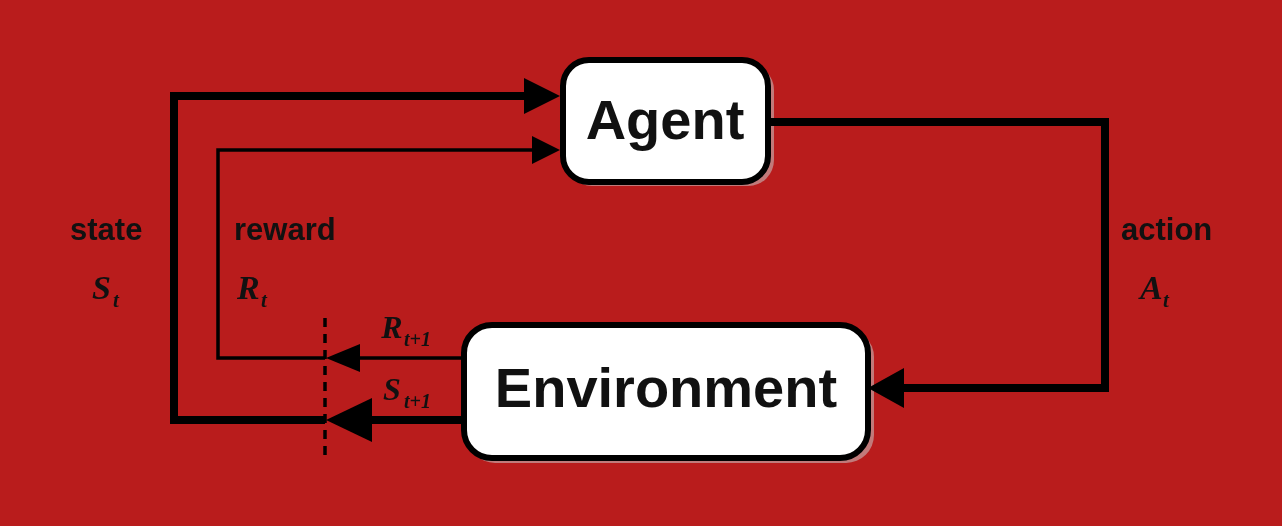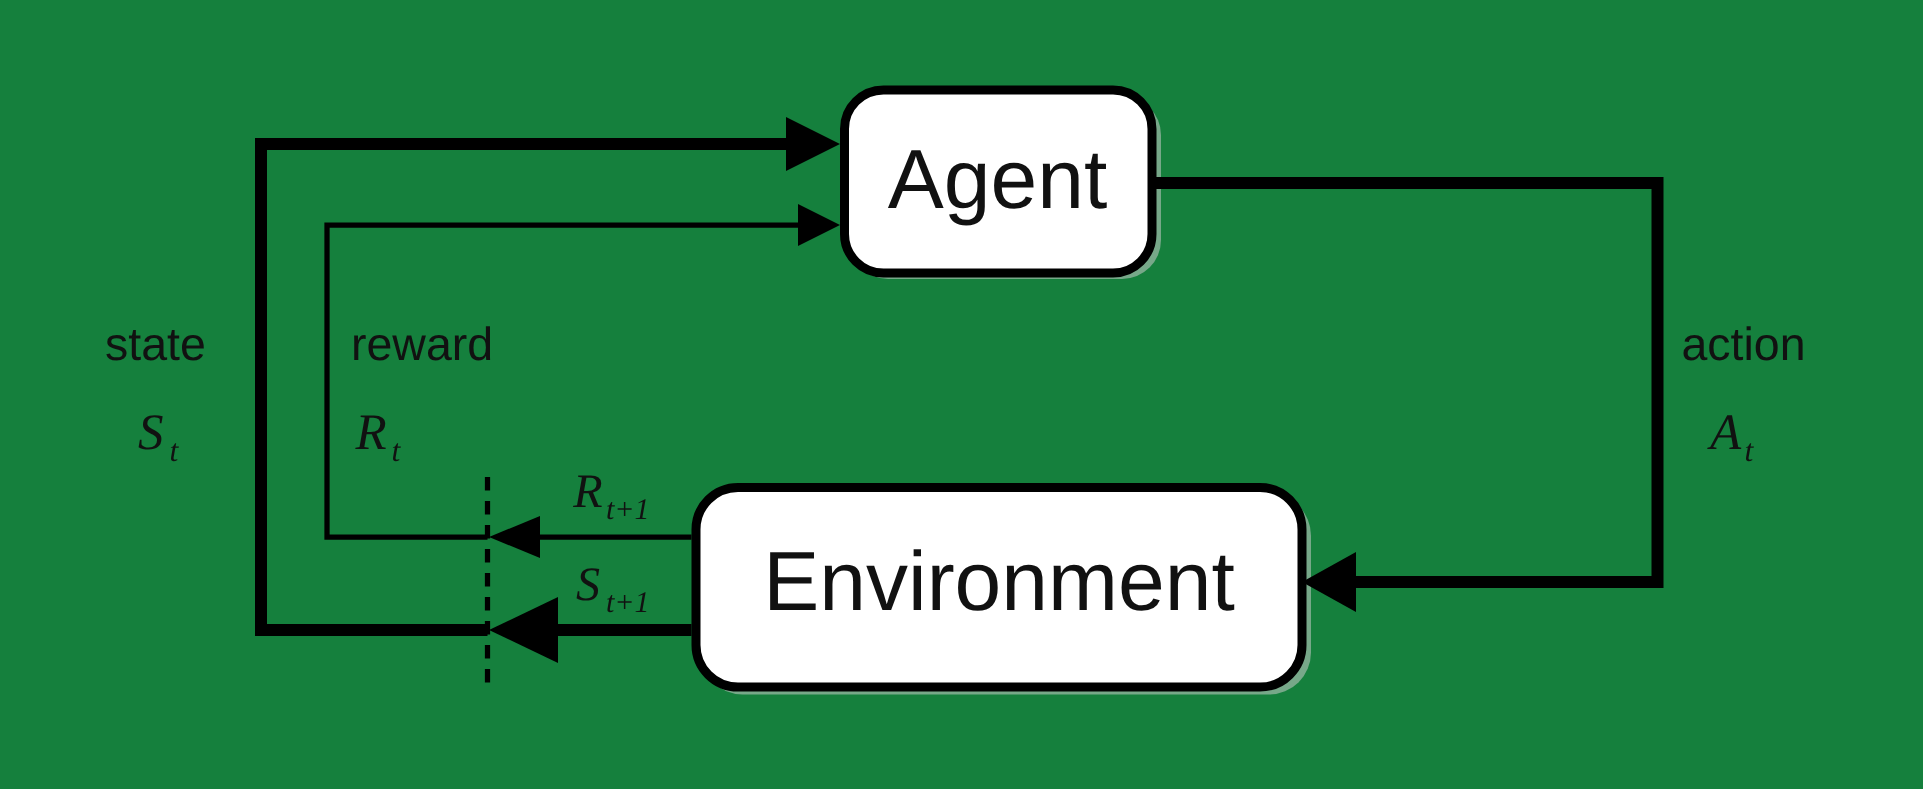--- a/index.html
+++ b/index.html
@@ -10,21 +10,22 @@
   body {
     width: 1282px;
     height: 526px;
     overflow: hidden;
     font-family: "Liberation Sans", sans-serif;
   }
   #diagram-root {
     position: relative;
     width: 1282px;
     height: 526px;
-    background: #15803d;
+    background: #b91c1c;
+    font-weight: bold;
   }
   svg.diagram-canvas {
     position: absolute;
     top: 0;
     left: 0;
     width: 1282px;
     height: 526px;
     display: block;
   }
   .node-box-fill {

